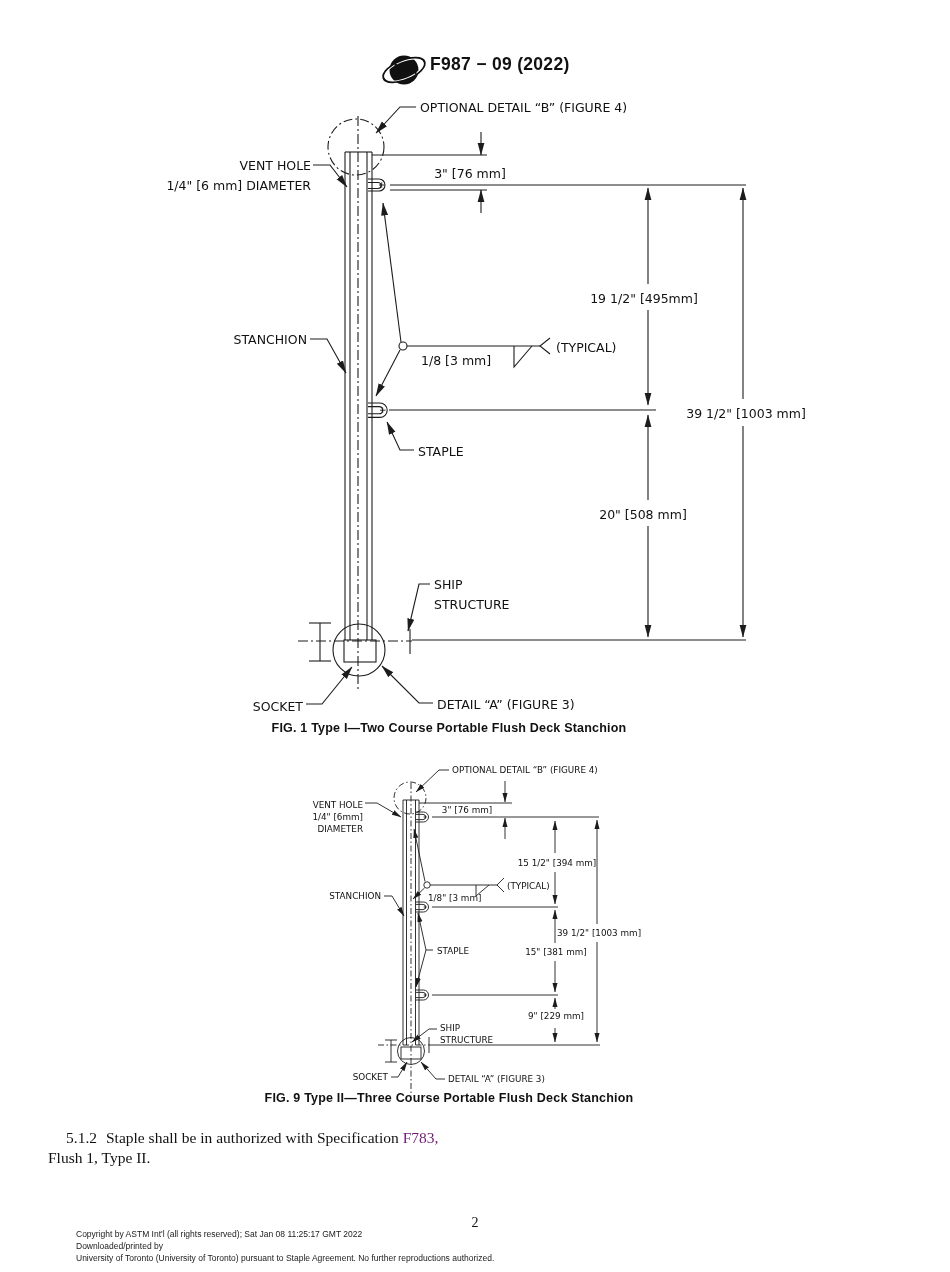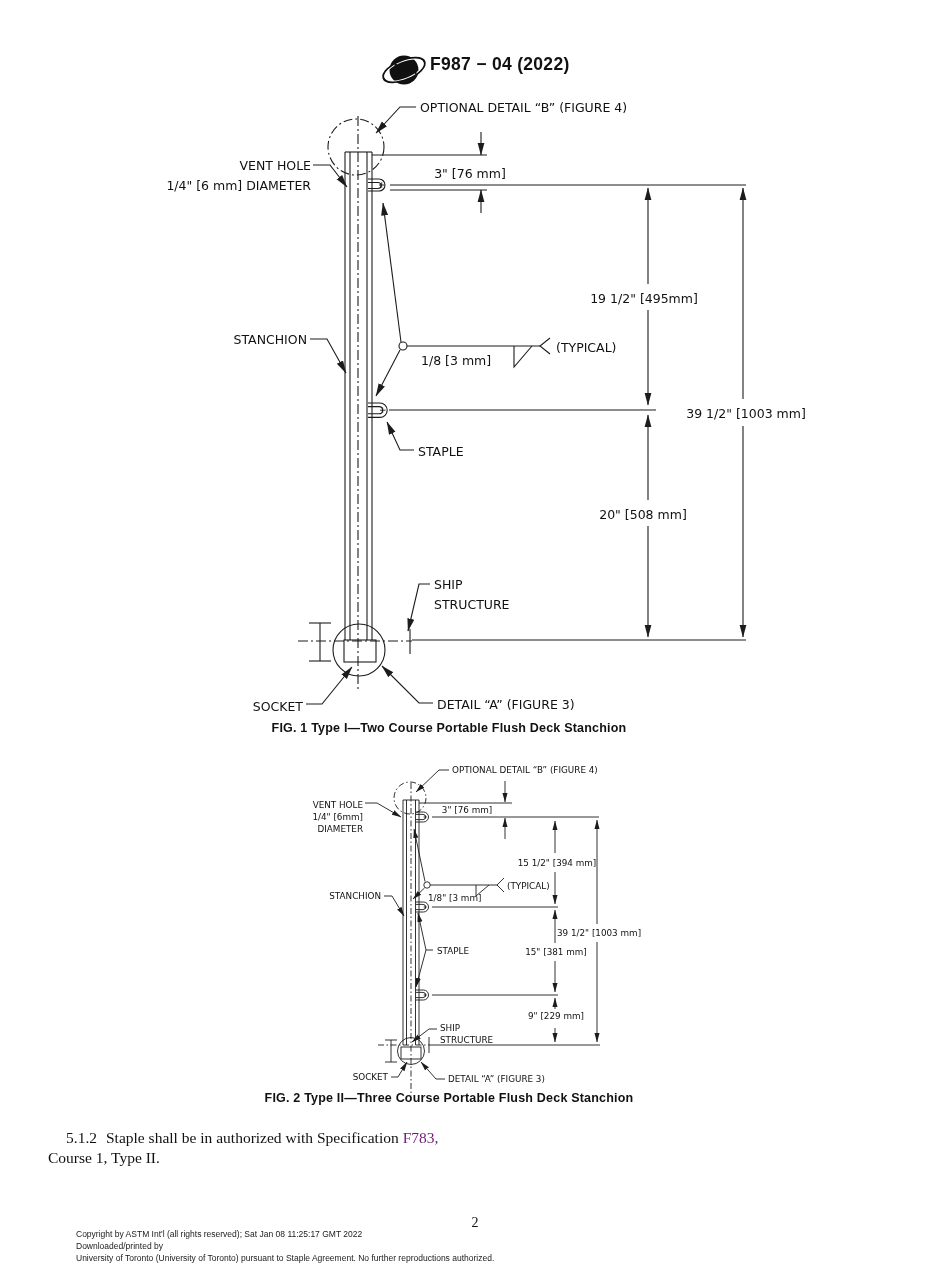--- a/index.html
+++ b/index.html
@@ -23,21 +23,21 @@
 </style>
 </head>
 <body>
 
 <svg class="abs logo" viewBox="0 0 48 40">
   <ellipse cx="24" cy="20" rx="22" ry="9.5" transform="rotate(-22 24 20)" fill="none" stroke="#111" stroke-width="2.2"></ellipse>
   <circle cx="24" cy="20" r="14.5" fill="#111"></circle>
   <ellipse cx="24" cy="20" rx="20.5" ry="8.5" transform="rotate(-22 24 20)" fill="none" stroke="#fff" stroke-width="1"></ellipse>
   <text transform="translate(24.5,24) scale(0.78,1.3)" text-anchor="middle" fill="#fff" font-size="11" font-weight="bold" letter-spacing="-1">ASTM</text>
 </svg>
-<div class="abs header-title">F987 − 04 (2022)</div>
+<div class="abs header-title">F987 − 09 (2022)</div>
 
 <svg class="abs drawings" viewBox="0 0 950 1272">
   <defs>
     <marker id="arrA" viewBox="0 0 10 7" refX="9.6" refY="3.5" markerWidth="13" markerHeight="9.1" orient="auto-start-reverse" markerUnits="userSpaceOnUse">
       <path d="M0,0.8 L10,3.5 L0,6.2 Z" fill="#1c1c1c"></path>
     </marker>
     <marker id="arrB" viewBox="0 0 10 7" refX="9.6" refY="3.5" markerWidth="9.5" markerHeight="6.7" orient="auto-start-reverse" markerUnits="userSpaceOnUse">
       <path d="M0,0.8 L10,3.5 L0,6.2 Z" fill="#1c1c1c"></path>
     </marker>
   </defs>
@@ -237,25 +237,25 @@
     <text x="556" y="955" text-anchor="middle">15" [381 mm]</text>
     <text x="556" y="1019" text-anchor="middle">9" [229 mm]</text>
     <text x="440" y="1031">SHIP</text>
     <text x="440" y="1043">STRUCTURE</text>
     <text x="388" y="1080" text-anchor="end">SOCKET</text>
     <text x="448" y="1082">DETAIL “A” (FIGURE 3)</text>
   </g>
 </svg>
 
 <div class="abs caption cap1">FIG. 1  Type I—Two Course Portable Flush Deck Stanchion</div>
-<div class="abs caption cap2">FIG. 2  Type II—Three Course Portable Flush Deck Stanchion</div>
+<div class="abs caption cap2">FIG. 9  Type II—Three Course Portable Flush Deck Stanchion</div>
 
 <div class="abs para">
   <div><span class="indent"></span><span class="sec">5.1.2</span><span>Staple shall be in authorized with Specification</span><span class="red">F783,</span></div>
-  <div>Course 1, Type II.</div>
+  <div>Flush 1, Type II.</div>
 </div>
 
 <div class="abs pagenum">2</div>
 <div class="abs footer">
   <div>Copyright by ASTM Int'l (all rights reserved); Sat Jan 08 11:25:17 GMT 2022</div>
   <div>Downloaded/printed by</div>
   <div>University of Toronto (University of Toronto) pursuant to Staple Agreement. No further reproductions authorized.</div>
 </div>
 
 </body></html>

